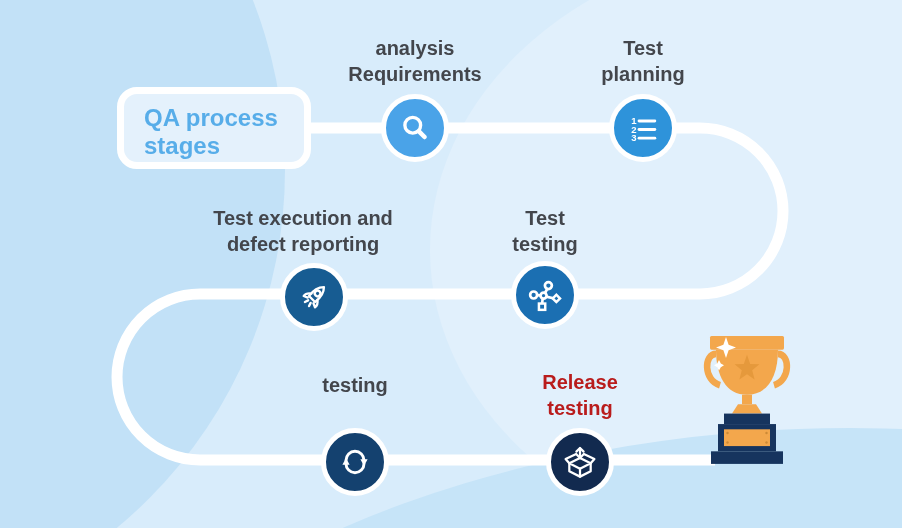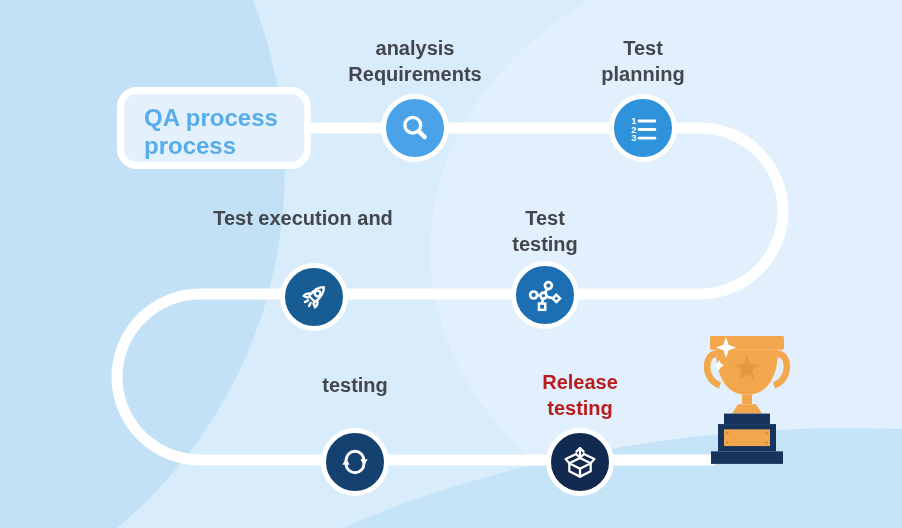--- a/index.html
+++ b/index.html
@@ -37,21 +37,21 @@
   <div class="blob blob-tl" style="background-color: rgb(194, 225, 247);"></div>
   <div class="blob blob-light" style="background-color: rgb(225, 240, 252);"></div>
   <div class="blob blob-bottom" style="background-color: rgb(198, 228, 248);"></div>
 
   <svg class="path-svg" width="902" height="528" viewBox="0 0 902 528">
     <path d="M310 128 H700 A83 83 0 0 1 700 294 H200 A83 83 0 0 0 200 460 H715" fill="none" stroke-width="11" style="stroke: rgb(255, 255, 255);"></path>
   </svg>
 
   <div class="title-box" style="color: rgb(87, 173, 233);">
     <div class="title-line">QA process</div>
-    <div class="title-line">process</div>
+    <div class="title-line">stages</div>
   </div>
 
   <div class="stage-label" style="left: 300px; top: 35px; width: 230px; color: rgb(67, 70, 76);">
     <div>analysis</div>
     <div>Requirements</div>
   </div>
   <div class="stage-circle" style="left: 381px; top: 94px; background-color: rgb(74, 163, 232);">
     <svg viewBox="0 0 32 32">
       <circle cx="14" cy="13.5" r="7" stroke="#ffffff" stroke-width="3" fill="none"></circle>
       <line x1="19.5" y1="19" x2="24.5" y2="24" stroke="#ffffff" stroke-width="4" stroke-linecap="round"></line>
@@ -86,20 +86,21 @@
       <circle cx="14.7" cy="16.5" r="2.7" stroke="#ffffff" stroke-width="2.4" fill="none"></circle>
       <circle cx="19" cy="7.6" r="3.1" stroke="#ffffff" stroke-width="2.4" fill="none"></circle>
       <circle cx="5.9" cy="16" r="3.1" stroke="#ffffff" stroke-width="2.4" fill="none"></circle>
       <rect x="23.8" y="16.7" width="4.6" height="4.6" transform="rotate(45 26.1 19)" stroke="#ffffff" stroke-width="2.2" fill="none"></rect>
       <rect x="10.6" y="23.6" width="5.6" height="5.6" stroke="#ffffff" stroke-width="2.2" fill="none"></rect>
     </svg>
   </div>
 
   <div class="stage-label" style="left: 188px; top: 205px; width: 230px; color: rgb(67, 70, 76);">
     <div>Test execution and</div>
+    <div>defect reporting</div>
   </div>
   <div class="stage-circle" style="left: 280px; top: 263px; background-color: rgb(23, 92, 146);">
     <svg viewBox="0 0 32 32">
       <g transform="rotate(45 16 16)" stroke="#ffffff" stroke-width="2.1" fill="none" stroke-linejoin="round" stroke-linecap="round">
         <path d="M16 3.5 C19.5 7 20.8 12 19.8 18.5 H12.2 C11.2 12 12.5 7 16 3.5 Z"></path>
         <circle cx="16" cy="11.5" r="2.5"></circle>
         <path d="M12.2 15.5 C9.5 17.5 8.6 20 8.9 21.8 L12.4 20.3"></path>
         <path d="M19.8 15.5 C22.5 17.5 23.4 20 23.1 21.8 L19.6 20.3"></path>
         <path d="M14.4 21.8 L13.4 24.8"></path>
         <path d="M17.6 21.8 L18.6 24.8"></path>

